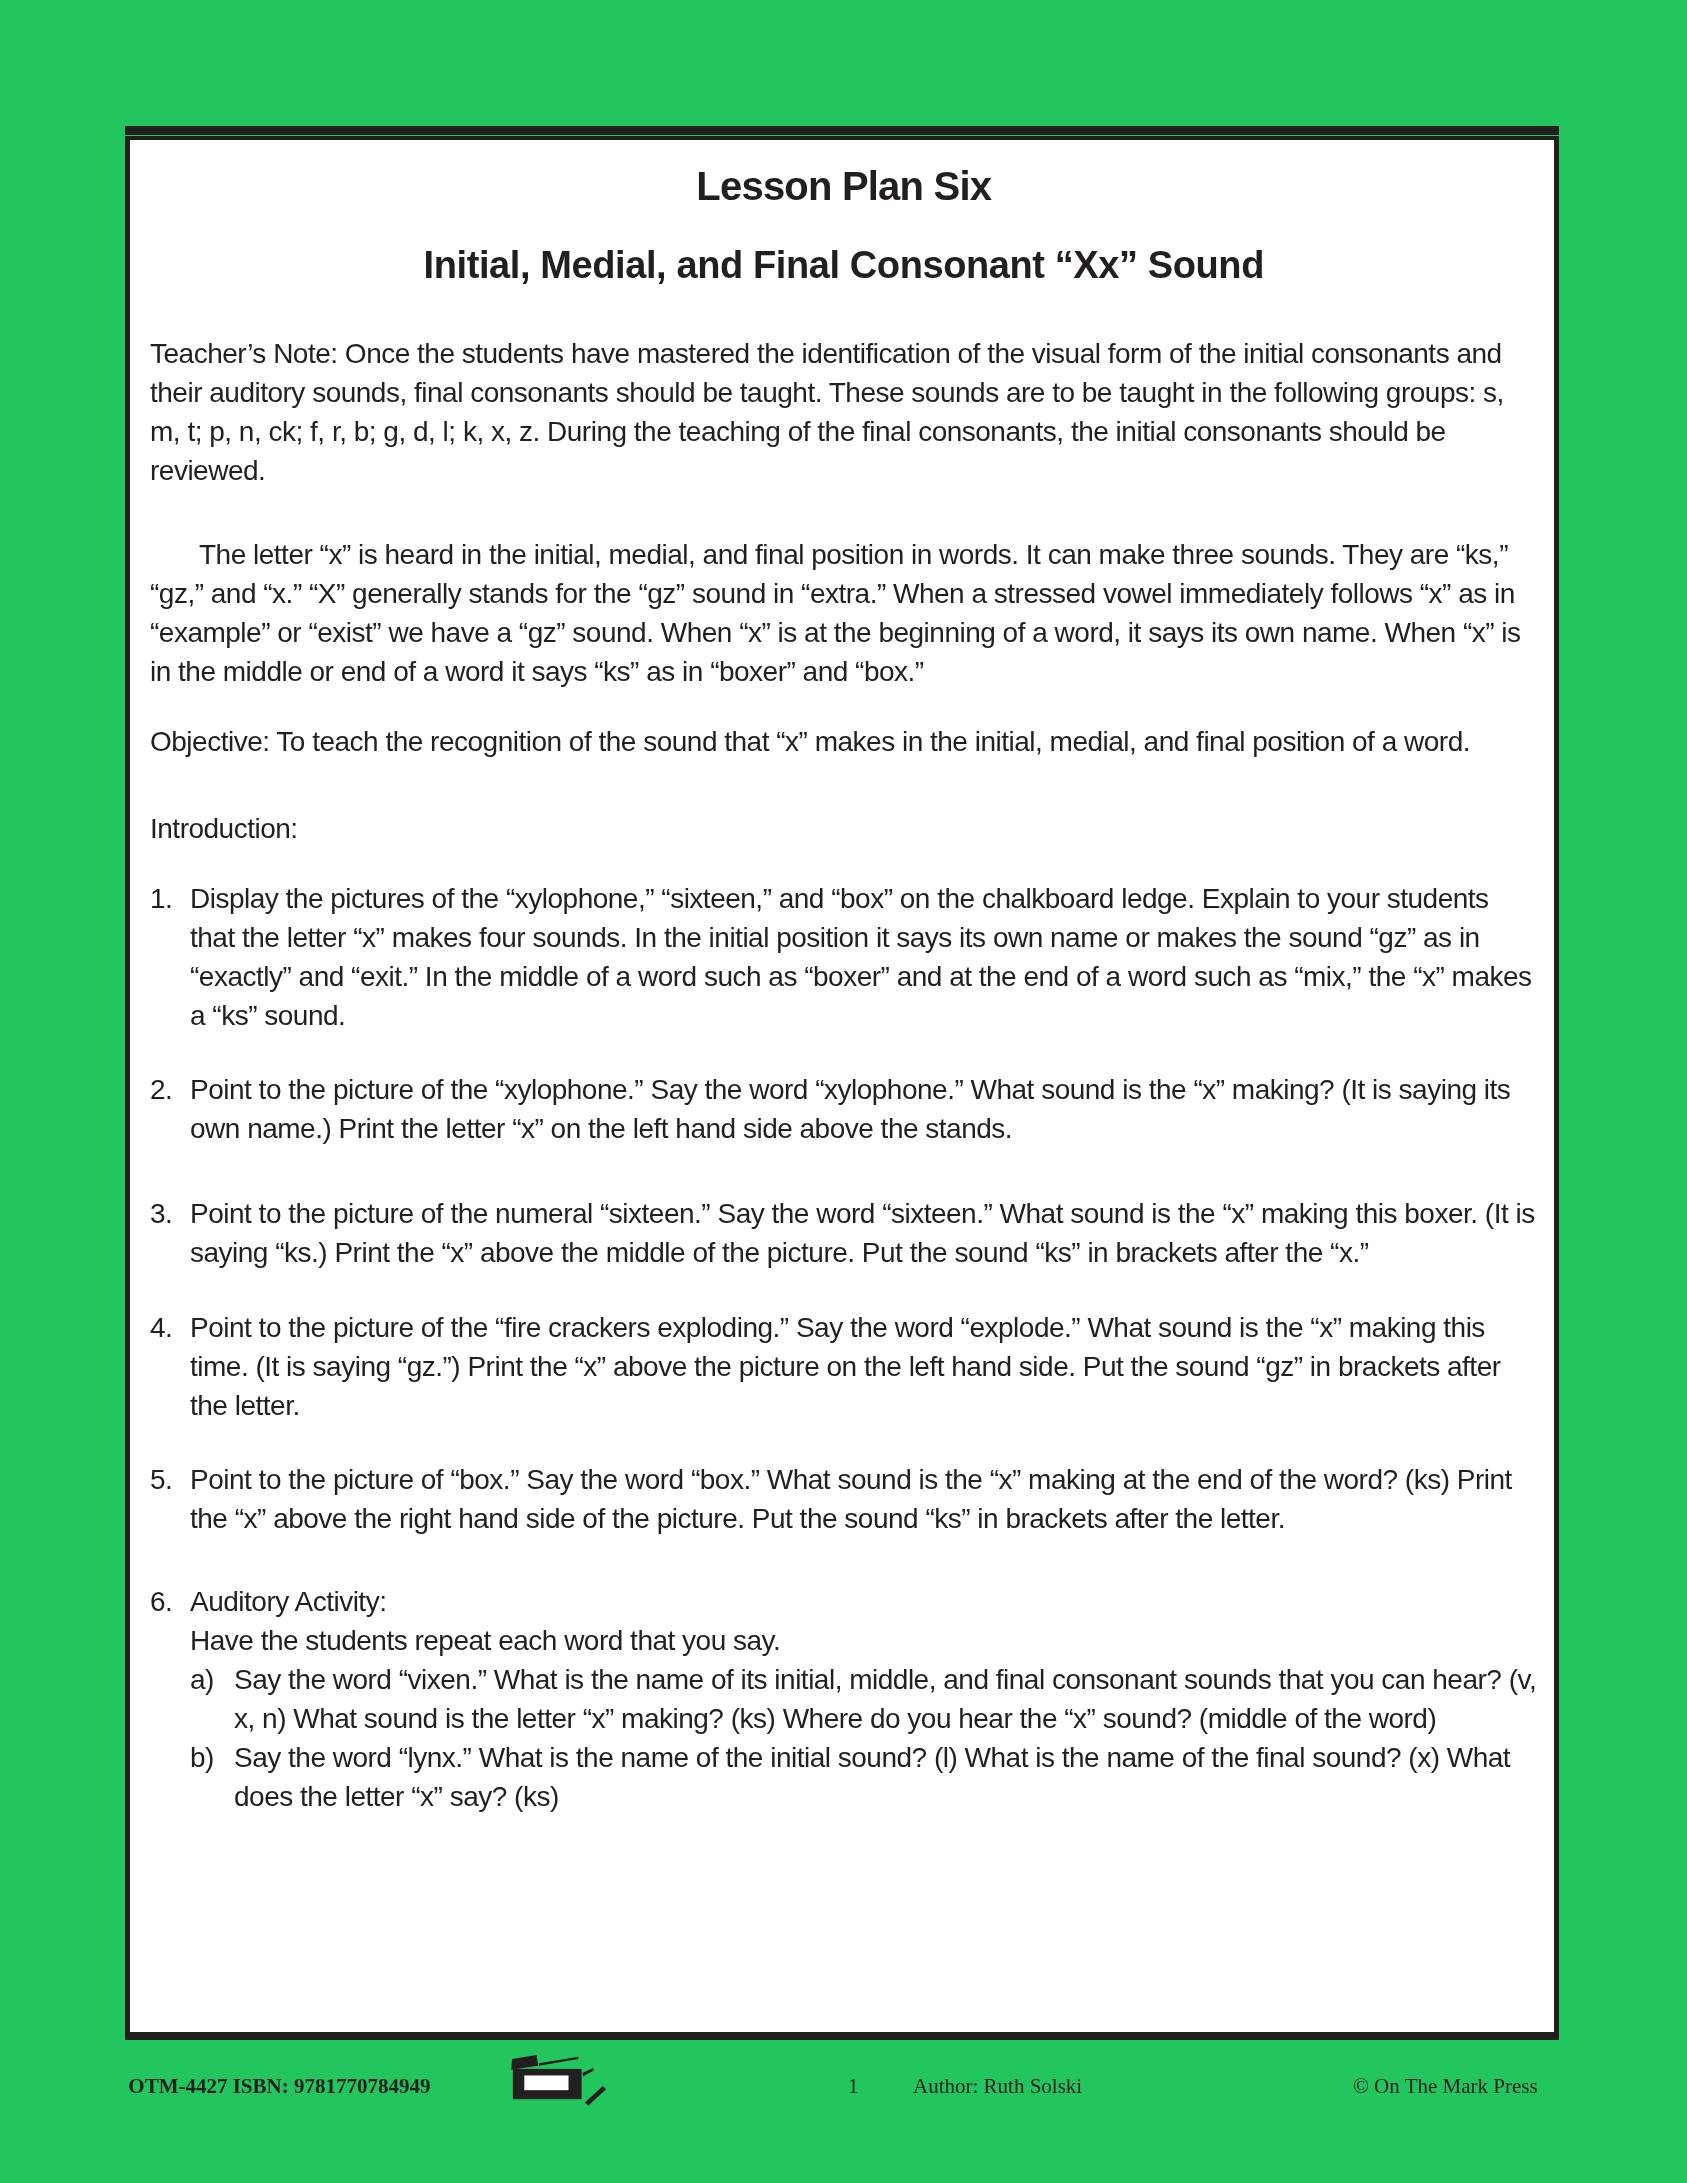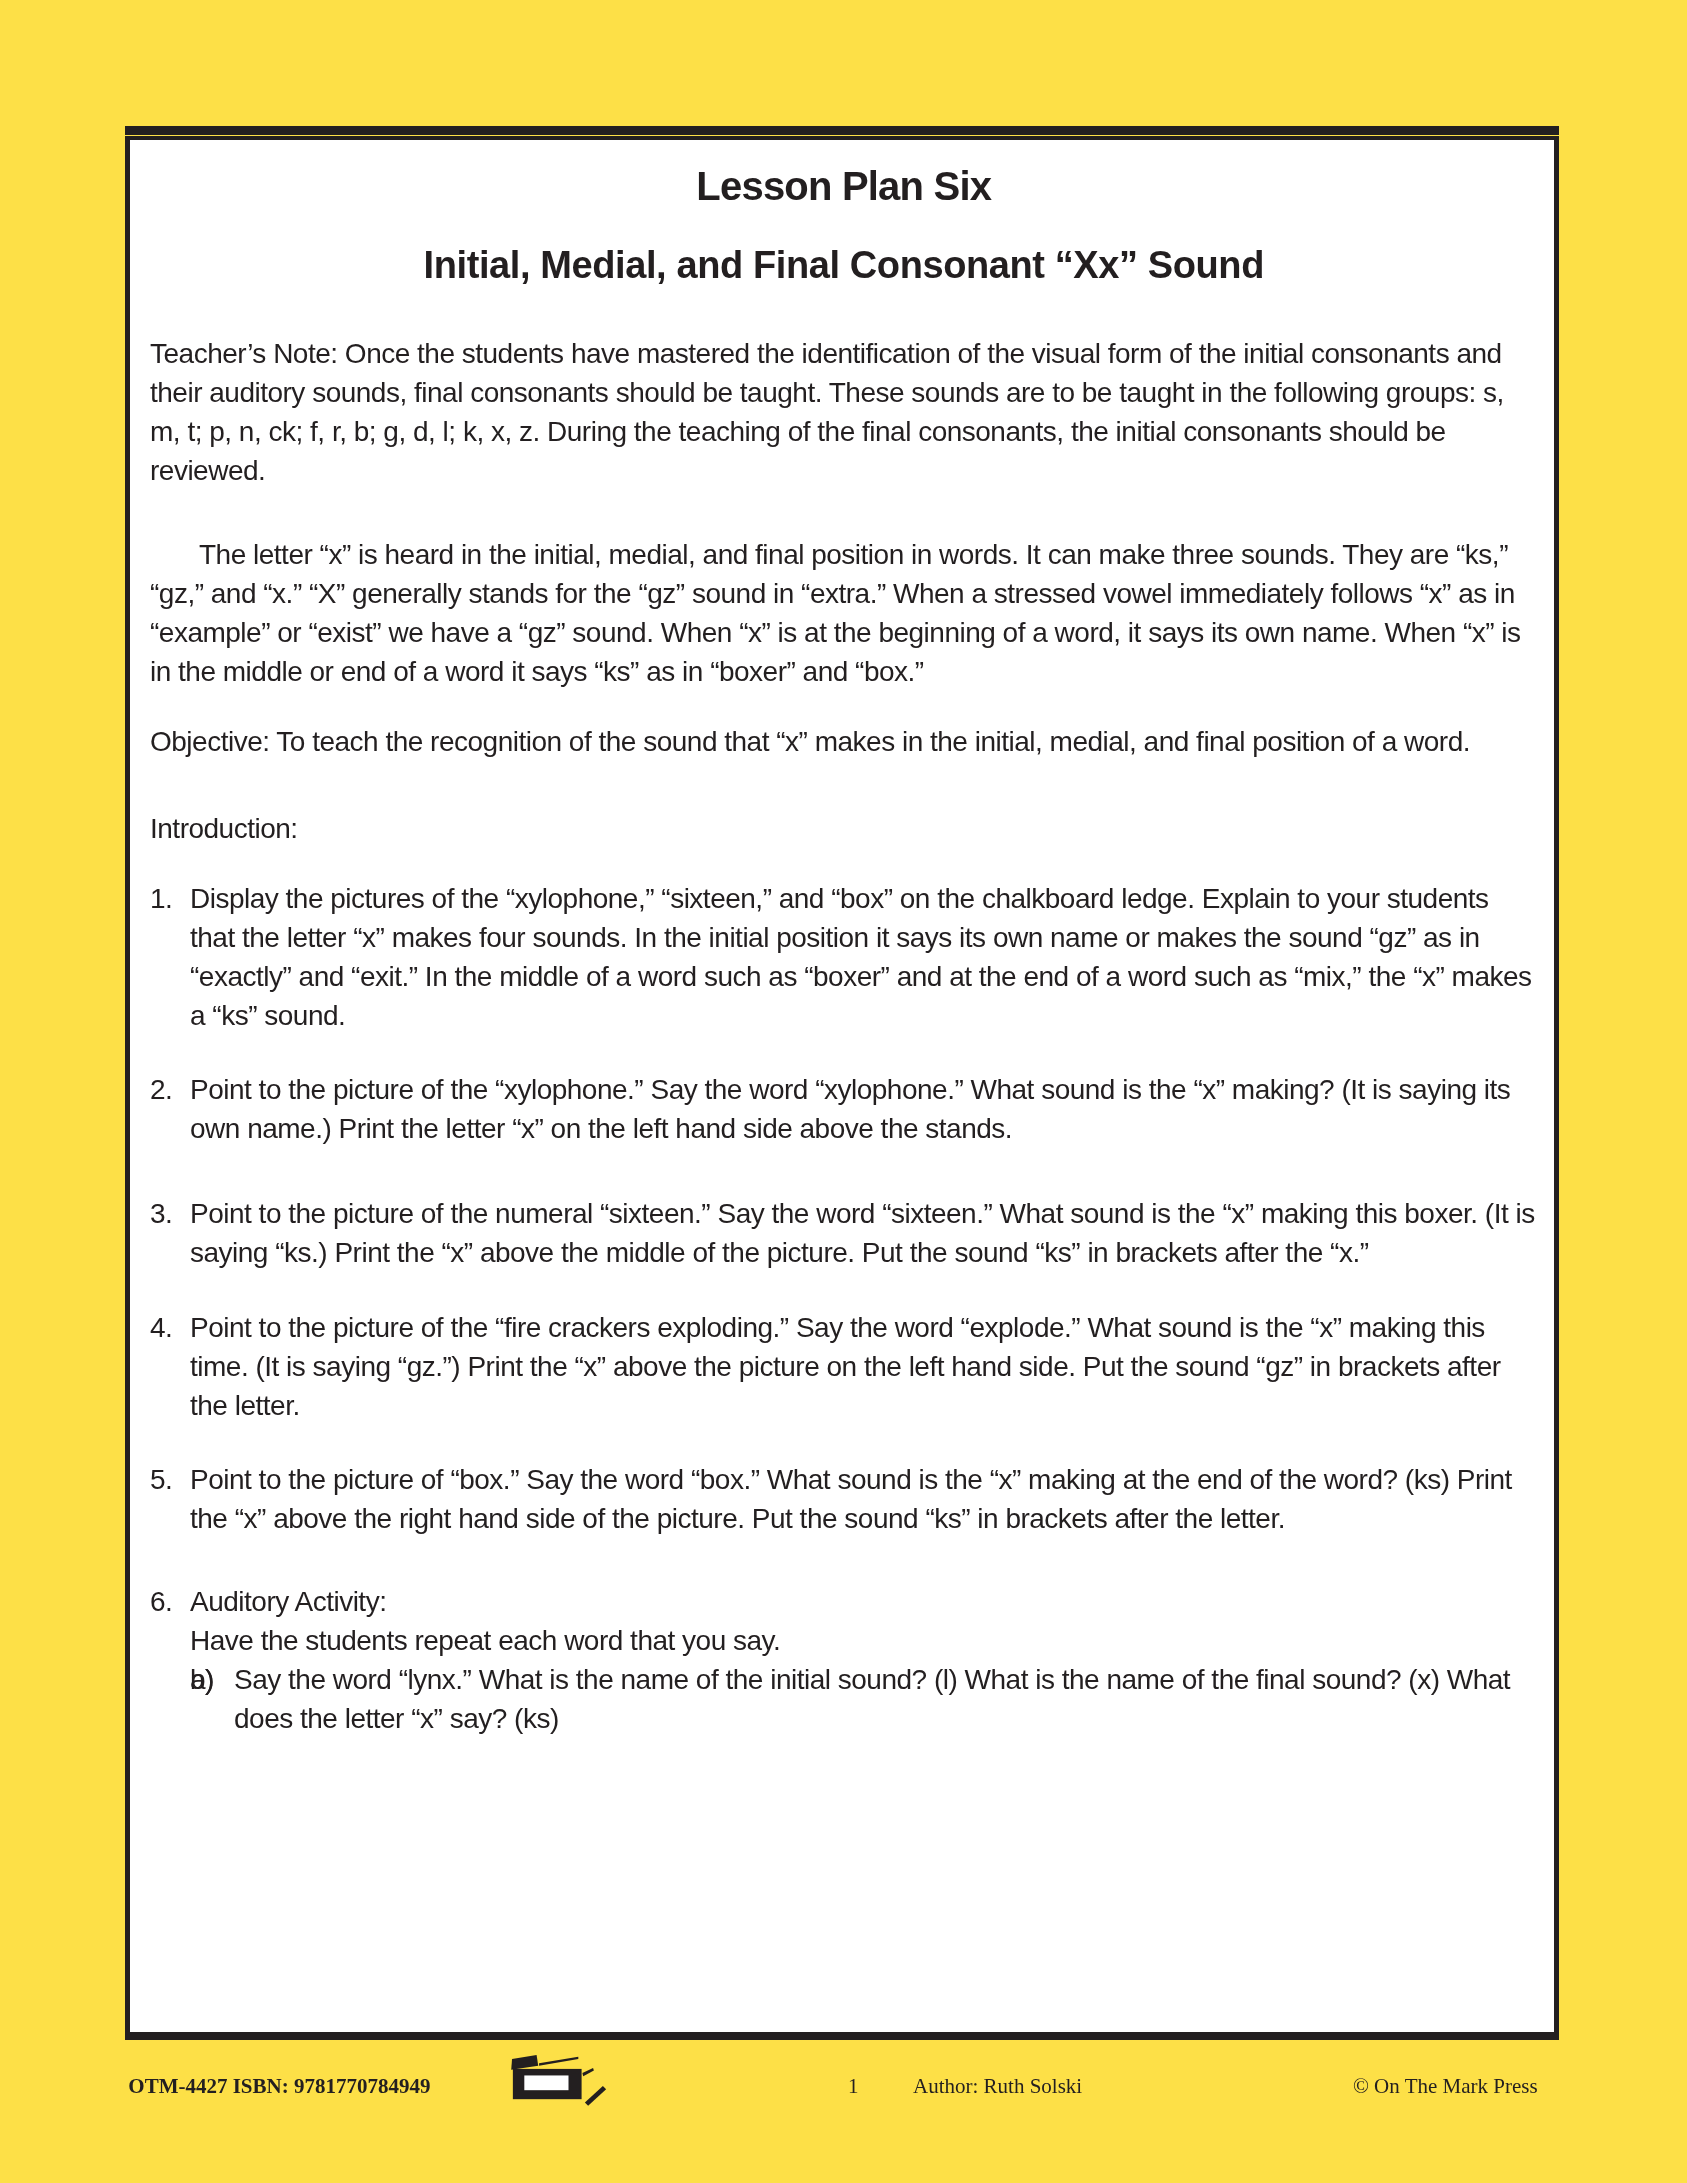--- a/index.html
+++ b/index.html
@@ -6,21 +6,21 @@
   body {
     width: 1687px; height: 2183px;
     background: #ffffff;
     font-family: "Liberation Sans", sans-serif;
     color: #231f20;
     -webkit-font-smoothing: antialiased;
   }
   .page {
     position: relative;
     width: 1687px; height: 2183px;
-    background: #fde047;
+    background: #22c55e;
     overflow: hidden;
   }
   
   .lesson-box {
     position: absolute;
     left: 125px; top: 136px;
     width: 1434px; height: 1904px;
     box-sizing: border-box;
     border: 4.1px solid #231f20;
     border-left-width: 5px;
@@ -141,21 +141,21 @@
     <p class="step mt-i3"><span class="num">3.</span><span>Point to the picture of the numeral “sixteen.” Say the word “sixteen.” What sound is the “x” making this boxer. (It is saying “ks.) Print the “x” above the middle of the picture. Put the sound “ks” in brackets after the “x.”</span></p>
 
     <p class="step mt-i4"><span class="num">4.</span><span>Point to the picture of the “fire crackers exploding.” Say the word “explode.” What sound is the “x” making this time. (It is saying “gz.”) Print the “x” above the picture on the left hand side. Put the sound “gz” in brackets after the letter.</span></p>
 
     <p class="step mt-i5"><span class="num">5.</span><span>Point to the picture of “box.” Say the word “box.” What sound is the “x” making at the end of the word? (ks) Print the “x” above the right hand side of the picture. Put the sound “ks” in brackets after the letter.</span></p>
 
     <div class="step mt-i6">
       <span class="num">6.</span>
       <b class="lbl">Auditory Activity:</b>
       <div>Have the students repeat each word that you say.</div>
-      <div class="substep"><span class="num">a)</span></div>
+      <div class="substep"><span class="num">a)</span><span>Say the word “vixen.” What is the name of its initial, middle, and final consonant sounds that you can hear? (v, x, n) What sound is the letter “x” making? (ks) Where do you hear the “x” sound? (middle of the word)</span></div>
       <div class="substep"><span class="num">b)</span><span>Say the word “lynx.” What is the name of the initial sound? (l) What is the name of the final sound? (x) What does the letter “x” say? (ks)</span></div>
     </div>
 
   </div>
 
   <div class="footer">
     <span class="isbn">OTM-4427 ISBN: 9781770784949</span>
 
     <span class="logo">
       <svg width="97" height="54" viewBox="0 0 118 66" xmlns="http://www.w3.org/2000/svg">

